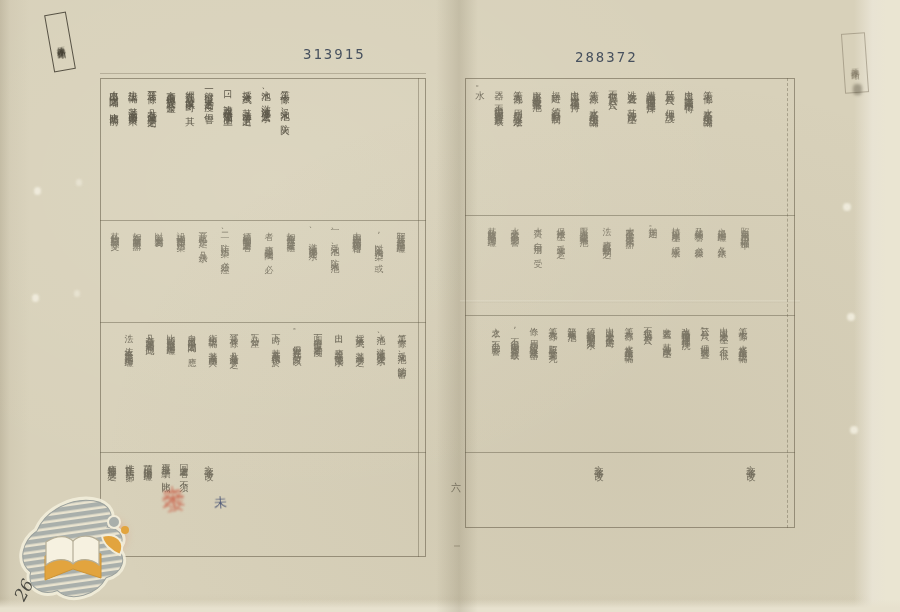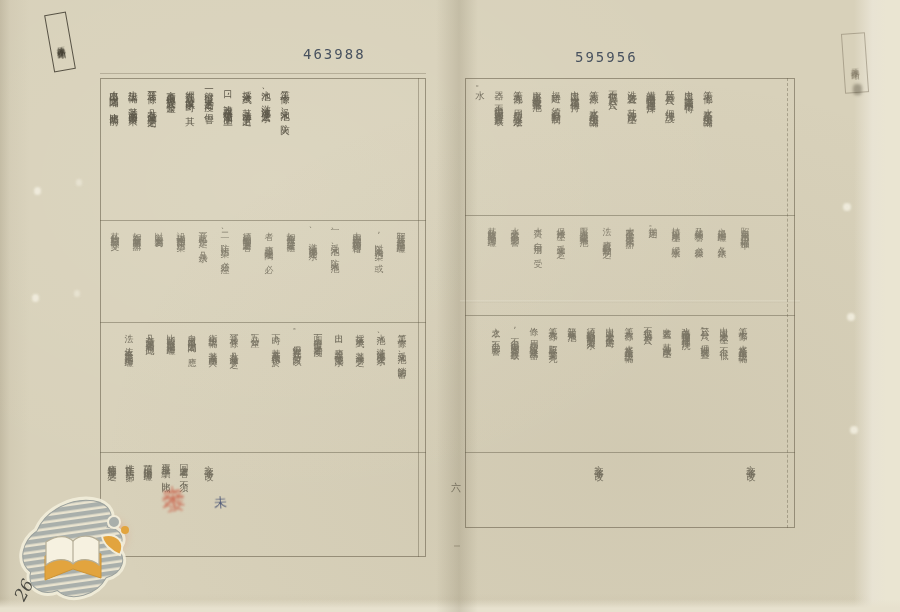--- a/index.html
+++ b/index.html
@@ -87,22 +87,22 @@
   <div class="hole" style="left:850px;top:426px;width:8px;height:8px;"></div>
 
   <div class="stamp" style="left:49px;top:13px;width:20px;height:56px;transform:rotate(-10deg);">
     <span>原件不清晰</span>
   </div>
   <div class="stamp faint" style="left:843px;top:33px;width:22px;height:58px;transform:rotate(-4deg);">
     <span>原件不清晰</span>
   </div>
   <div class="smudge" style="left:853px;top:84px;width:9px;height:11px;"></div>
 
-  <div class="pagenum" style="left:303px;top:46px;">463988</div>
-  <div class="pagenum" style="left:575px;top:49px;">595956</div>
+  <div class="pagenum" style="left:303px;top:46px;">313915</div>
+  <div class="pagenum" style="left:575px;top:49px;">288372</div>
 
   <div class="ptable" style="left:100px;top:78px;width:326px;height:479px;">
     <div class="outer"></div>
     <div class="hline top2" style="top:-5px;"></div>
     <div class="hline" style="top:142px;"></div>
     <div class="hline" style="top:244px;"></div>
     <div class="hline" style="top:374px;"></div>
     <div class="vline" style="left:318px;"></div>
 
     <div class="vrow la" style="top:5px;height:134px;left:4px;right:131px;">

